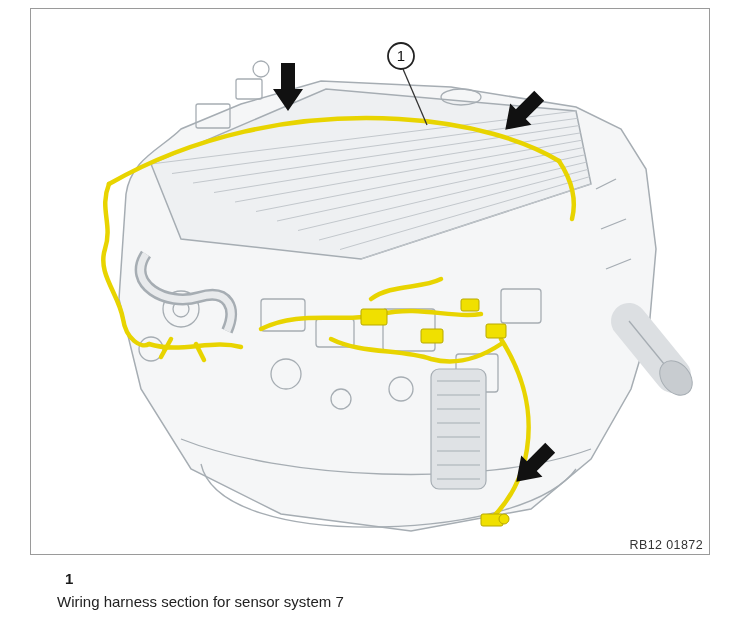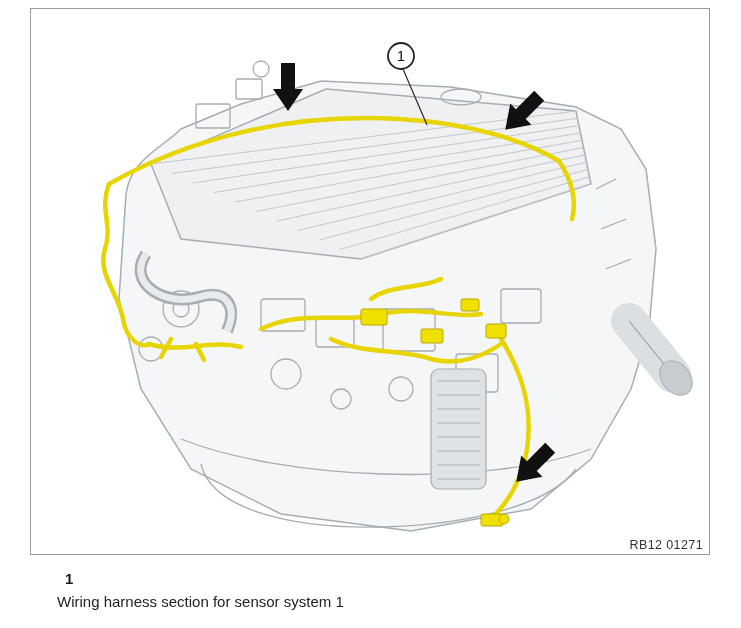--- a/index.html
+++ b/index.html
@@ -117,19 +117,19 @@
       <polygon points="0,18 -15,-4 -7,-4 -7,-30 7,-30 7,-4 15,-4" transform="translate(498,460) rotate(45)"></polygon>
     </g>
 
     <g>
       <line x1="372" y1="60" x2="396" y2="116" stroke="#333" stroke-width="1.3"></line>
       <circle cx="370" cy="47" r="13" fill="#ffffff" stroke="#222" stroke-width="1.8"></circle>
       <text x="370" y="52" text-anchor="middle" font-size="15" font-family="Liberation Sans, sans-serif" fill="#111">1</text>
     </g>
   </svg>
 
-  <div class="ref-code">RB12 01271</div>
+  <div class="ref-code">RB12 01872</div>
 </div>
 
 <div class="caption">
   <div class="caption-num">1</div>
-  <div class="caption-text">Wiring harness section for sensor system 1</div>
+  <div class="caption-text">Wiring harness section for sensor system 7</div>
 </div>
 
 </body></html>

